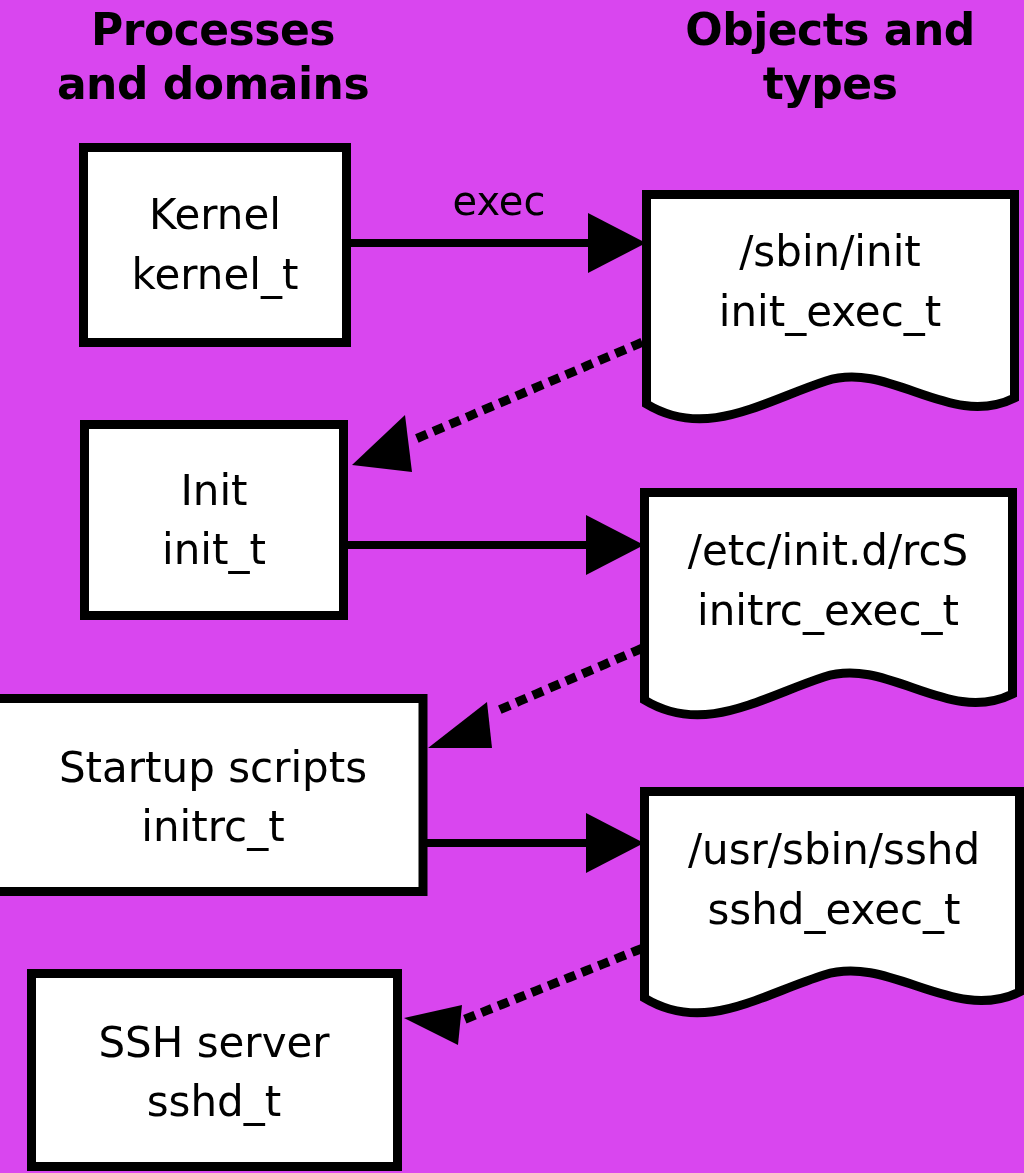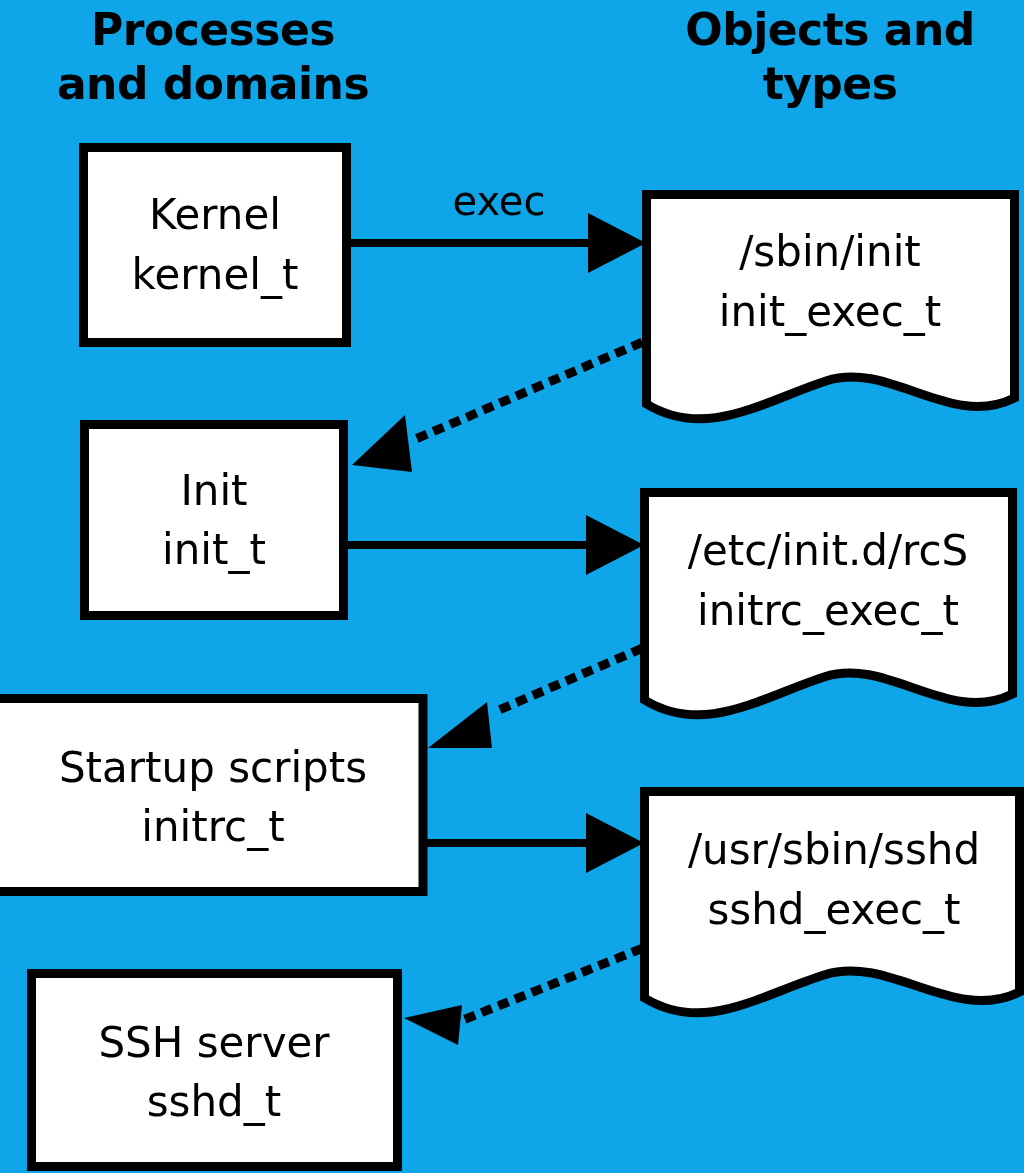--- a/index.html
+++ b/index.html
@@ -7,21 +7,21 @@
     padding: 0;
     background: #ffffff;
   }
   body {
     font-family: "DejaVu Sans", "Liberation Sans", sans-serif;
   }
   #diagram-root {
     position: relative;
     width: 1024px;
     height: 1173px;
-    background: #0ea5e9;
+    background: #d946ef;
     overflow: hidden;
   }
   #diagram-svg {
     position: absolute;
     top: 0;
     left: 0;
     width: 1024px;
     height: 1173px;
     display: block;
   }

